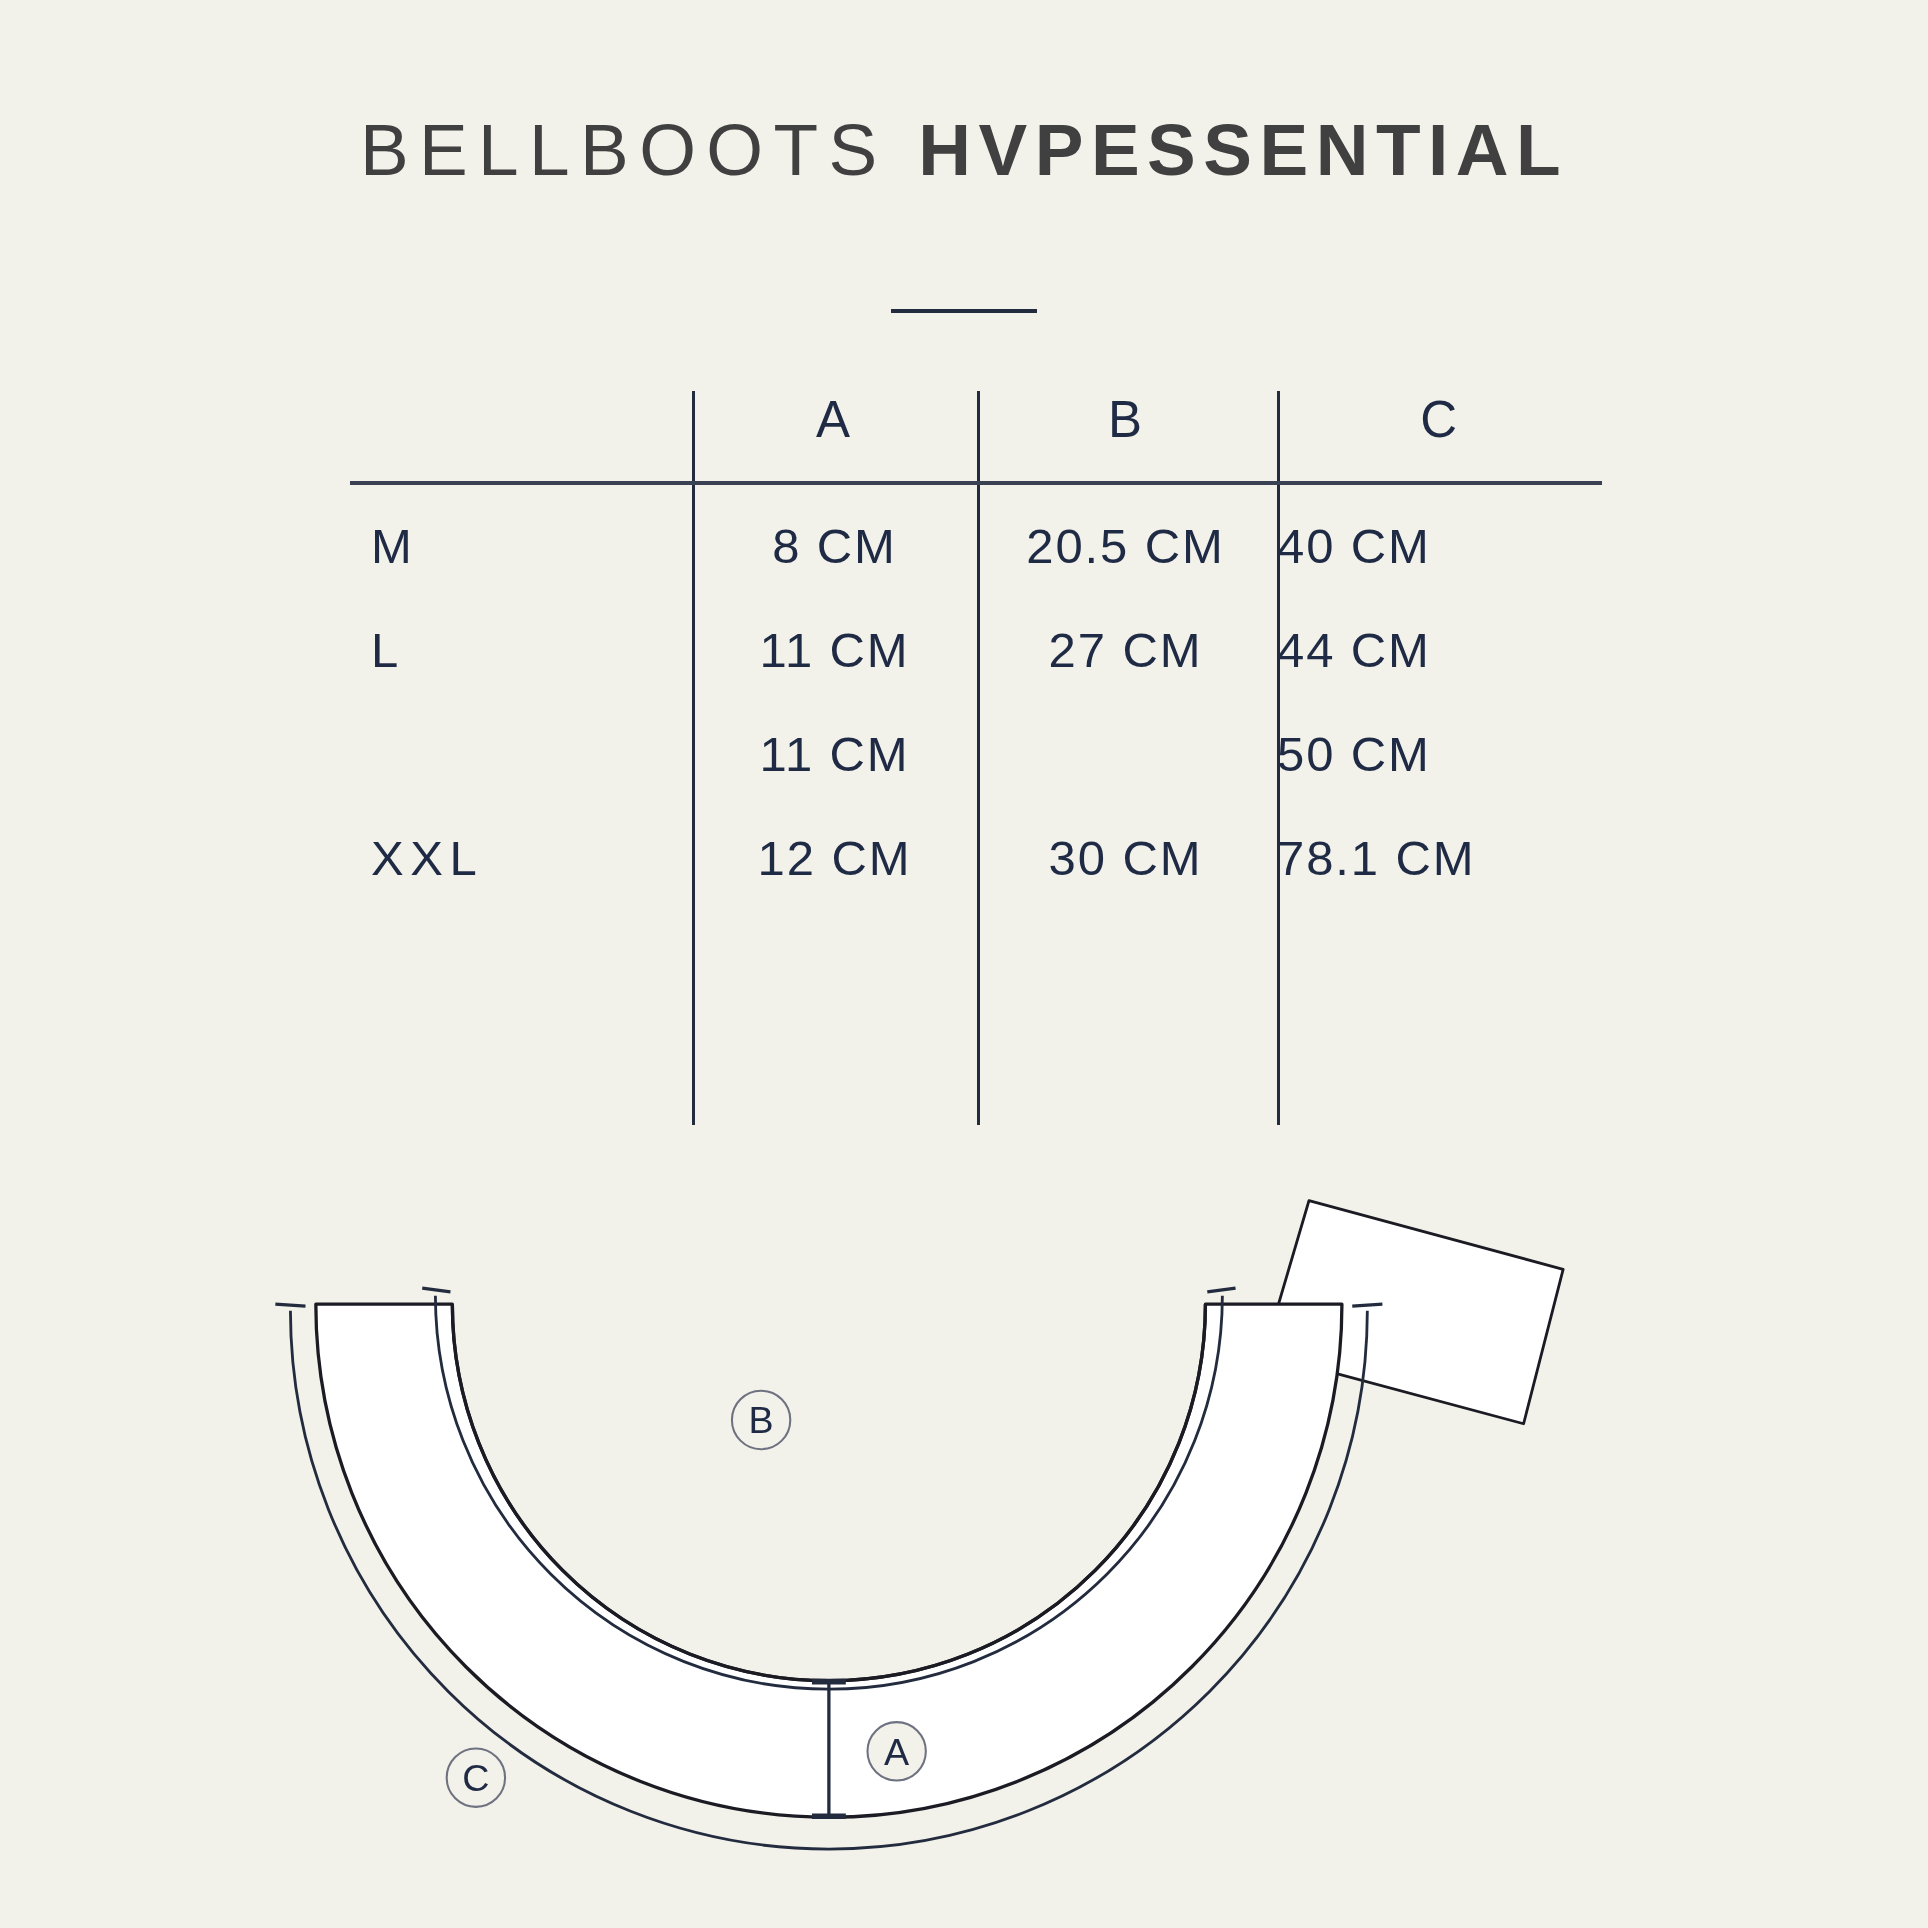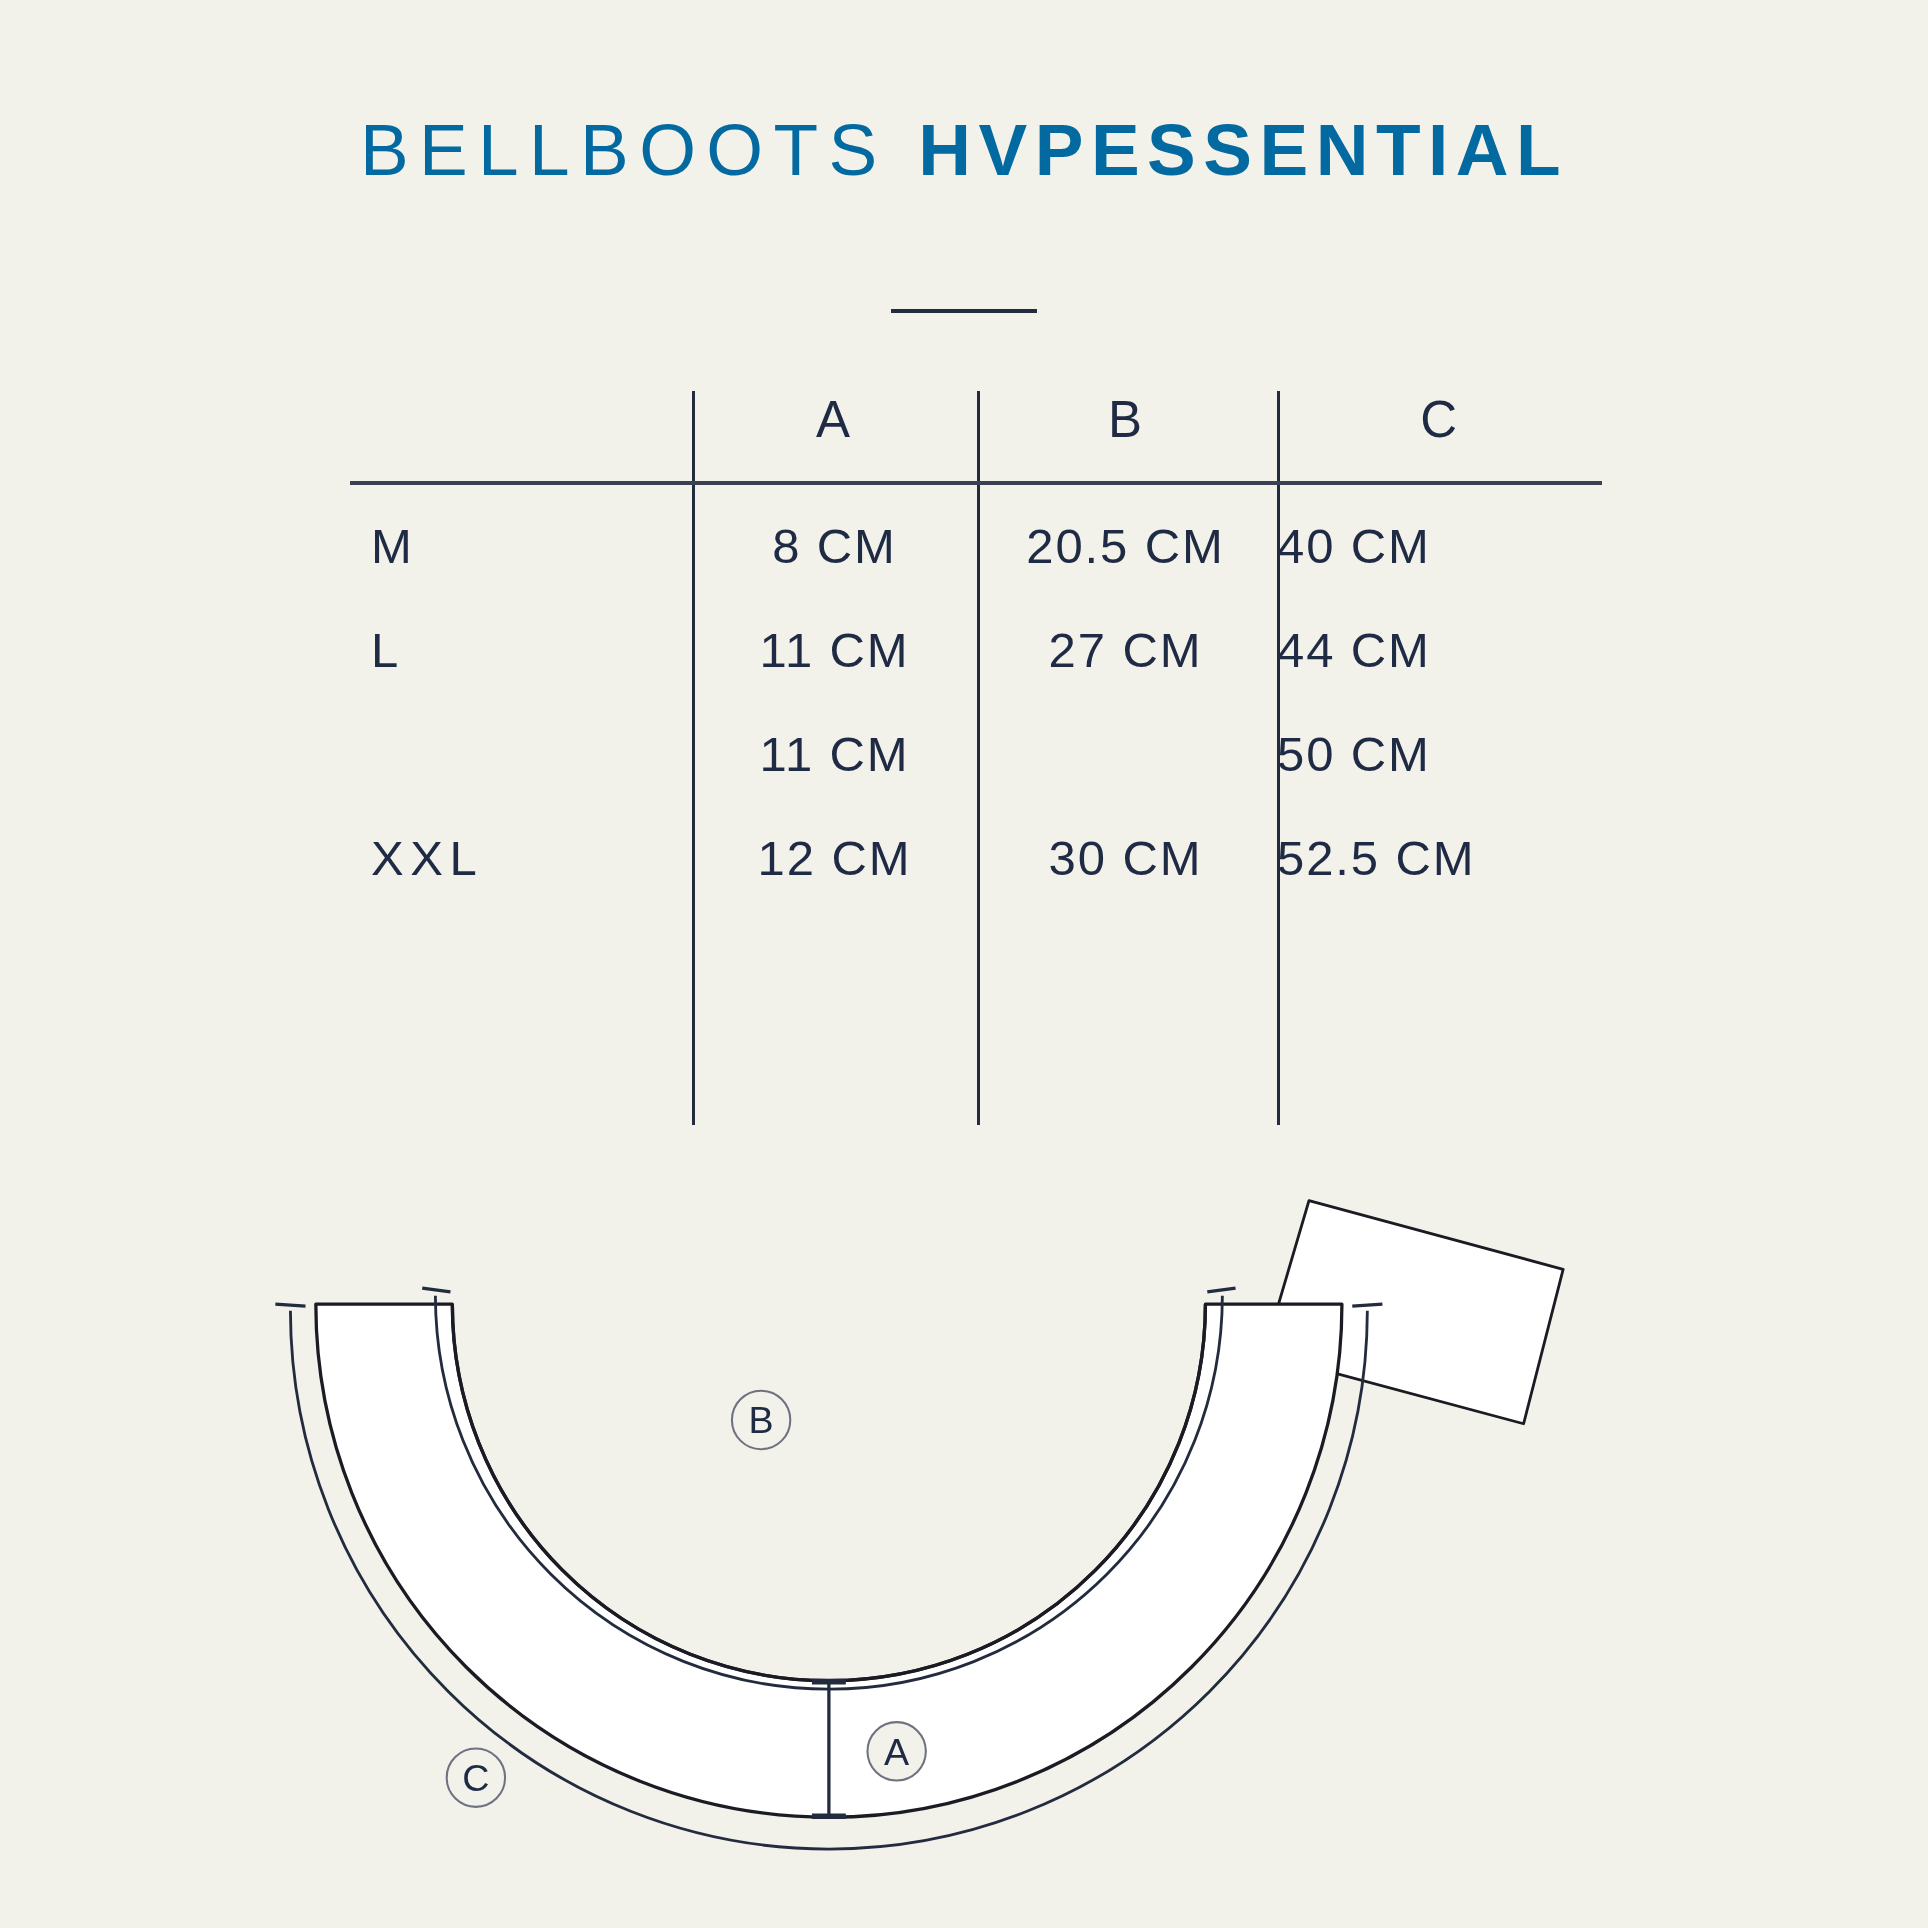--- a/index.html
+++ b/index.html
@@ -21,21 +21,21 @@
     position: absolute;
     top: 113px;
     left: 0;
     width: 1928px;
     text-align: center;
   }
   .title {
     font-size: 73px;
     line-height: 1;
     letter-spacing: 10.4px;
-    color: #0369a1;
+    color: #404040;
     white-space: nowrap;
     display: inline-block;
   }
   .title .light {
     font-weight: 300;
   }
   .title .bold {
     font-weight: 700;
     letter-spacing: 7.5px;
   }
@@ -182,21 +182,21 @@
 
     <div class="row">
       <div class="cell colA">11 CM</div>
       <div class="cell colC">50 CM</div>
     </div>
 
     <div class="row">
       <div class="cell size">XXL</div>
       <div class="cell colA">12 CM</div>
       <div class="cell colB">30 CM</div>
-      <div class="cell colC">52.5 CM</div>
+      <div class="cell colC">78.1 CM</div>
     </div>
 
   </div>
 </div>
 
 <div class="diagram">
   <svg viewBox="0 0 1620 860" xmlns="http://www.w3.org/2000/svg">
 
     <g>
       <path d="M 1160 95 L 1430 168 L 1388 332 L 1112 258 Z" fill="#ffffff" stroke="#1b1b24" stroke-width="3" stroke-linejoin="round"></path>

